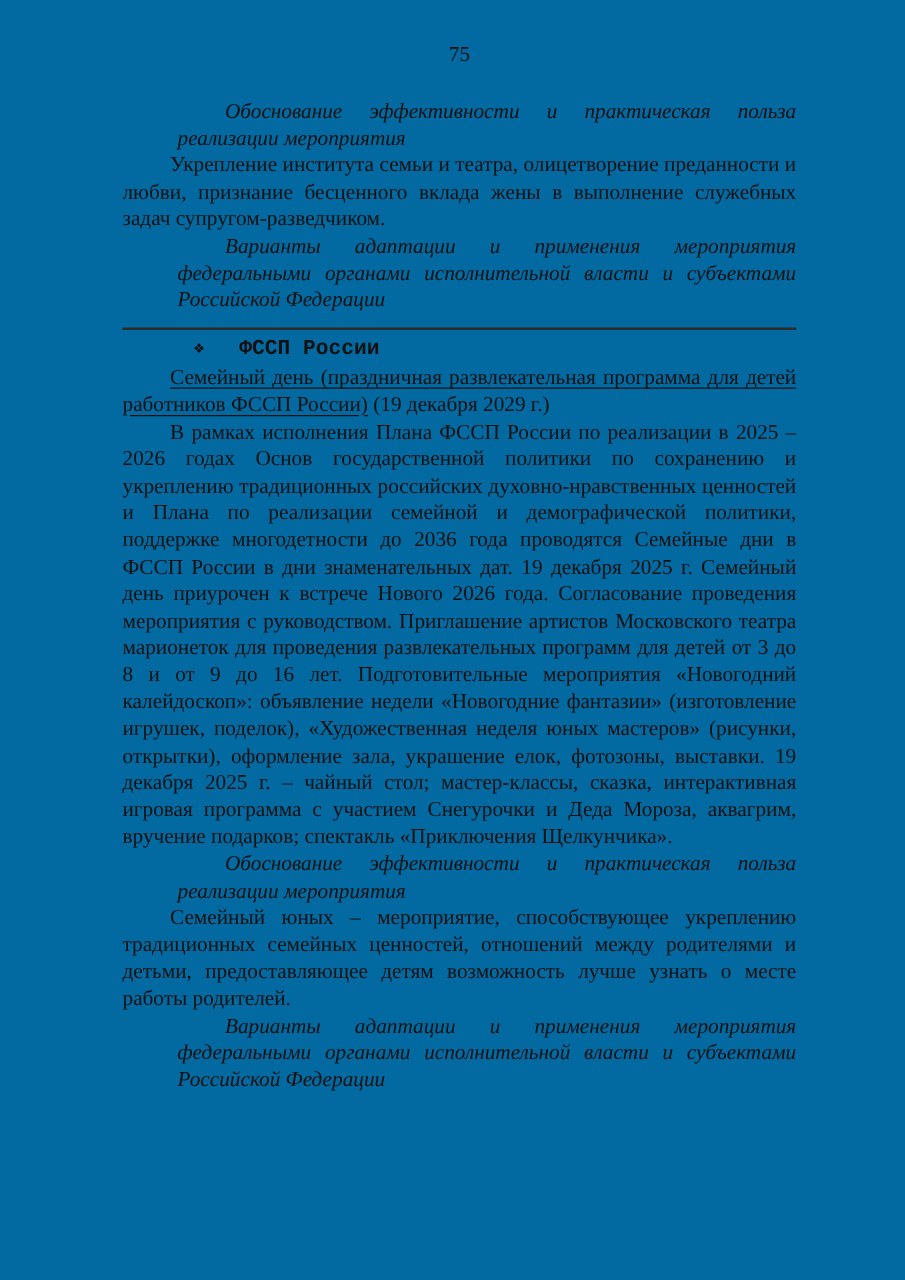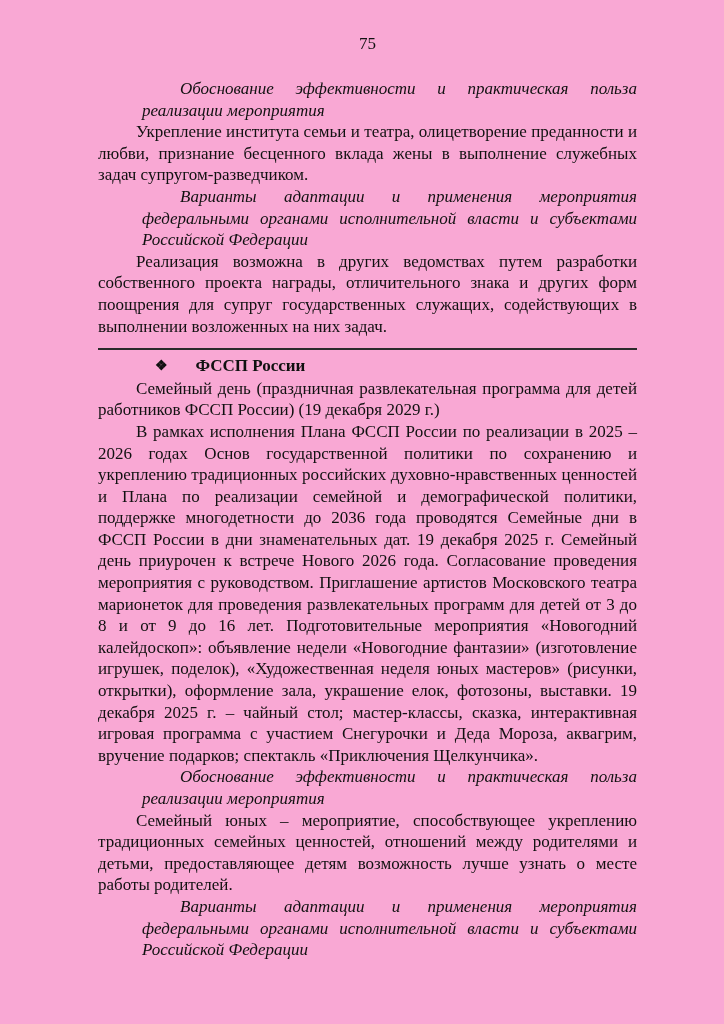--- a/index.html
+++ b/index.html
@@ -7,21 +7,21 @@
   body {
     width: 724px;
     height: 1024px;
     overflow: hidden;
     font-family: "Liberation Serif", "DejaVu Serif", serif;
     color: #111111;
   }
   .page {
     width: 724px;
     height: 1024px;
-    background: #f9a8d4;
+    background: #0369a1;
     padding: 34px 87px 20px 98px;
   }
   .page-number {
     text-align: center;
     font-size: 17px;
     line-height: 20px;
     margin-bottom: 24px;
   }
   p.body-par, p.head-it, p.event-title, .org-line {
     font-size: 17px;
@@ -34,43 +34,43 @@
   .divider {
     border: none;
     border-top: 2px solid #2b2b2b;
     margin: 11px 0 5px 0;
     height: 0;
   }
   .org-line {
     font-weight: bold;
     padding-left: 57px;
     text-align: right;
+    font-family: Liberation Mono, monospace;
   }
   .org-line .bullet {
     font-size: 14px;
     display: inline-block;
     transform: translateY(-1px);
   }
   .org-line .org { margin-left: 28px; }
-  .event-title .underlined { text-underline-offset: 3px; }
+  .event-title .underlined { text-decoration: underline; text-underline-offset: 3px; }
 </style>
 </head>
 <body>
 
 <div class="page">
 
   <div class="page-number">75</div>
 
   <p class="head-it">Обоснование эффективности и практическая польза реализации мероприятия</p>
 
   <p class="body-par">Укрепление института семьи и театра, олицетворение преданности и любви, признание бесценного вклада жены в выполнение служебных задач супругом-разведчиком.</p>
 
   <p class="head-it">Варианты адаптации и применения мероприятия федеральными органами исполнительной власти и субъектами Российской Федерации</p>
 
-  <p class="body-par">Реализация возможна в других ведомствах путем разработки собственного проекта награды, отличительного знака и других форм поощрения для супруг государственных служащих, содействующих в выполнении возложенных на них задач.</p>
 
   <hr class="divider">
 
   <div class="org-line">
     <span class="bullet">❖</span><span class="org">ФССП России</span>
   </div>
 
   <p class="event-title"><span class="underlined">Семейный день (праздничная развлекательная программа для детей работников ФССП России)</span><span> (19 декабря 2029 г.)</span></p>
 
 

